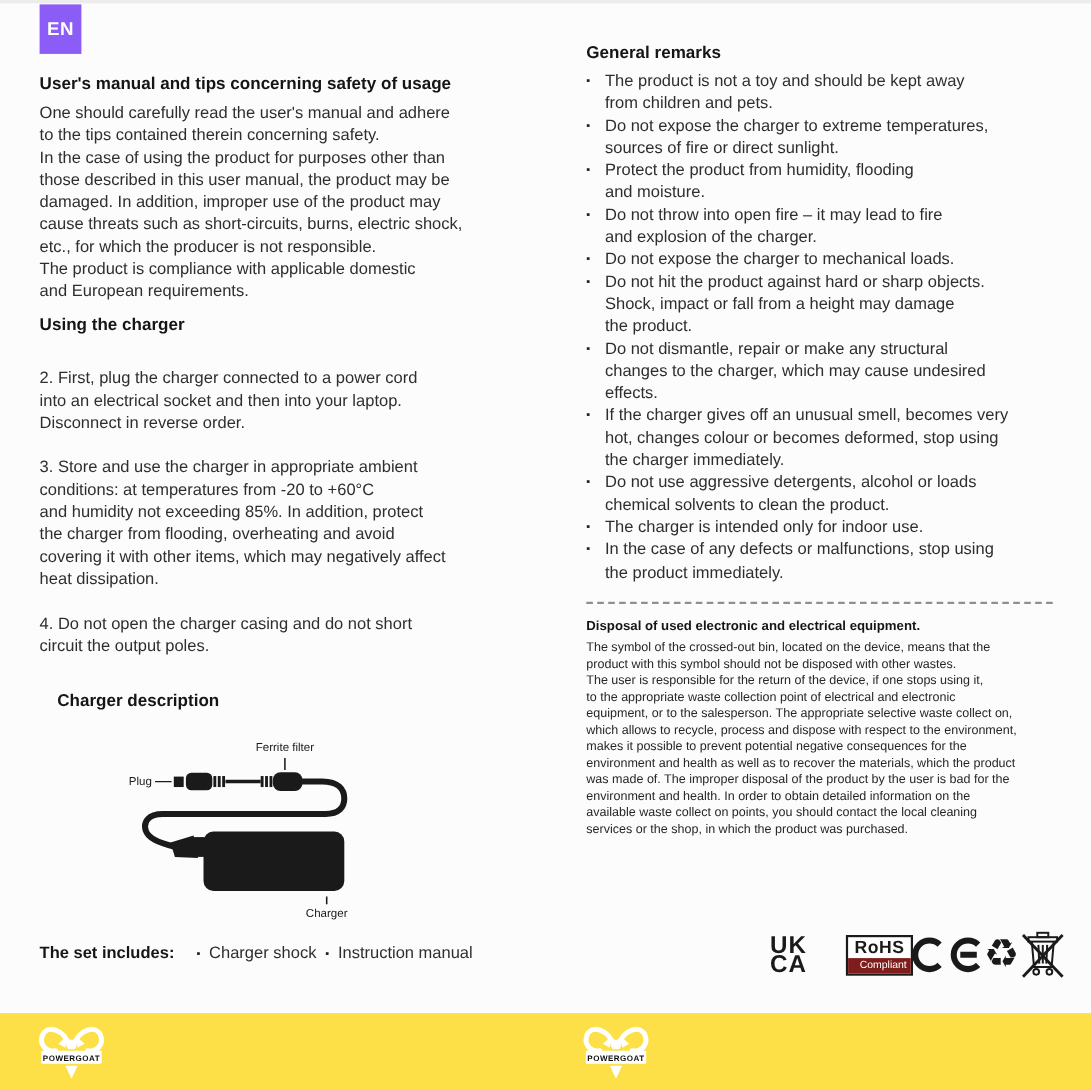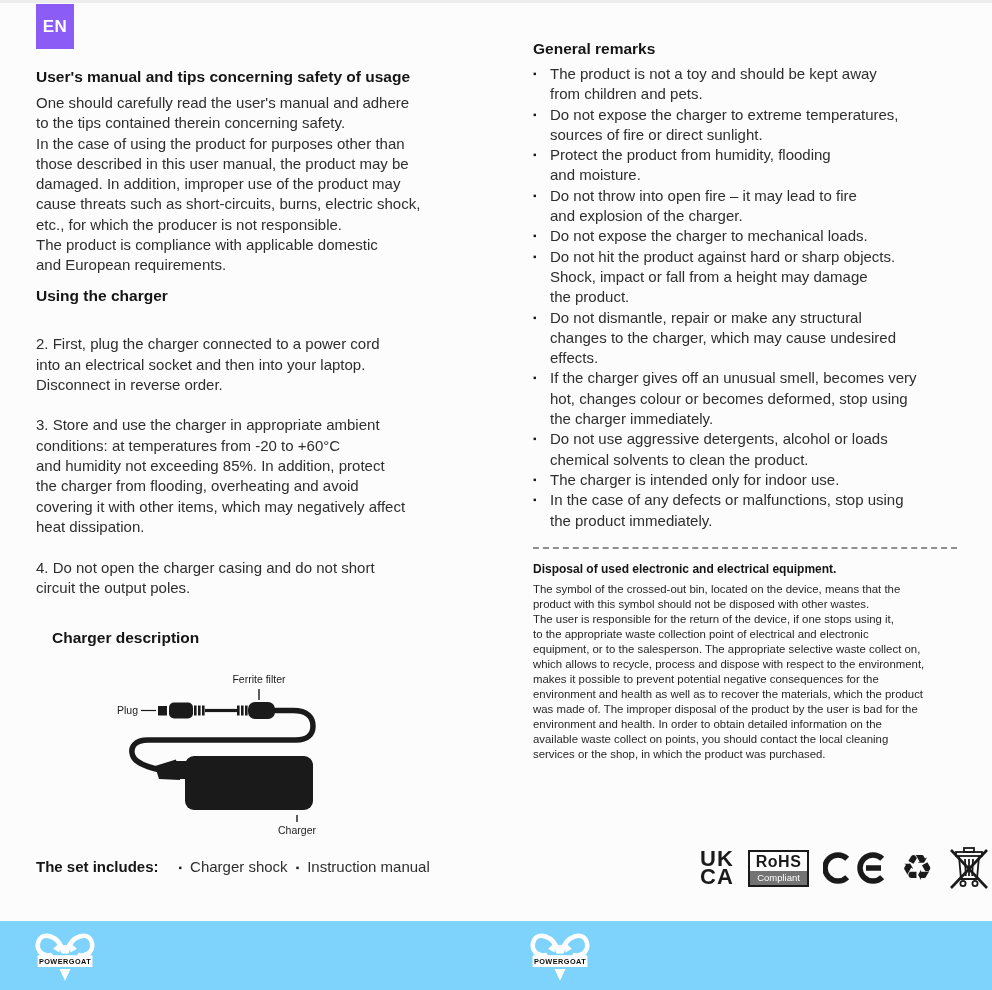--- a/index.html
+++ b/index.html
@@ -19,27 +19,27 @@
   .small-h{font-weight:bold;color:#151515;font-size:12px;}
   .small-text{font-size:11.4px;line-height:15px;white-space:pre-line;color:#262626;}
   .bullet-row{display:flex;}
   .bullet-glyph{flex:0 0 17px;width:17px;font-size:10px;line-height:20.3px;color:#1d1d1d;}
   .bullet-text{white-space:pre-line;font-size:15px;line-height:20.3px;color:#2e2e2e;}
   .list-item{white-space:pre-line;}
   .dashed-divider{border-top:2px dashed #8f8f8f;width:424px;height:0;}
   .set-row{display:flex;align-items:baseline;font-size:15px;color:#2e2e2e;}
   .set-row .lbl{font-weight:bold;color:#151515;margin-right:12px;}
   .set-row .sq{font-size:10px;margin:0 8px;position:relative;top:-1px;color:#1d1d1d;}
-  .certs{display:flex;align-items:center;gap:14px;}
+  .certs{display:flex;align-items:center;}
   .ukca{font-weight:bold;font-size:22px;line-height:18px;color:#1a1a1a;letter-spacing:1px;text-align:center;}
-  .rohs{border:2.5px solid #1a1a1a;text-align:center;background:#fff;}
+  .rohs{border:2.5px solid #1a1a1a;text-align:right;background:#fff;margin-left:35px;}
   .rohs .t{font-weight:bold;font-size:16px;color:#1a1a1a;padding:1px 6px 0 6px;letter-spacing:.5px;}
-  .rohs .b{background:#737373;color:#fff;font-size:9.5px;padding:1px 4px 2px 4px;}
+  .rohs .b{background:#7f1d1d;color:#fff;font-size:9.5px;padding:1px 4px 2px 4px;}
   .recycle{font-size:36px;color:#1a1a1a;line-height:36px;font-family:"DejaVu Sans",sans-serif;}
-  .footer{position:absolute;left:0;bottom:0;width:100%;height:69px;background:#7dd3fc;}
+  .footer{position:absolute;left:0;bottom:0;width:100%;height:69px;background:#fde047;}
   svg{display:block;}
 </style>
 </head>
 <body>
 
 <div class="page">
   <div class="scan-edge"></div>
 
   <div class="abs badge">EN</div>
 

